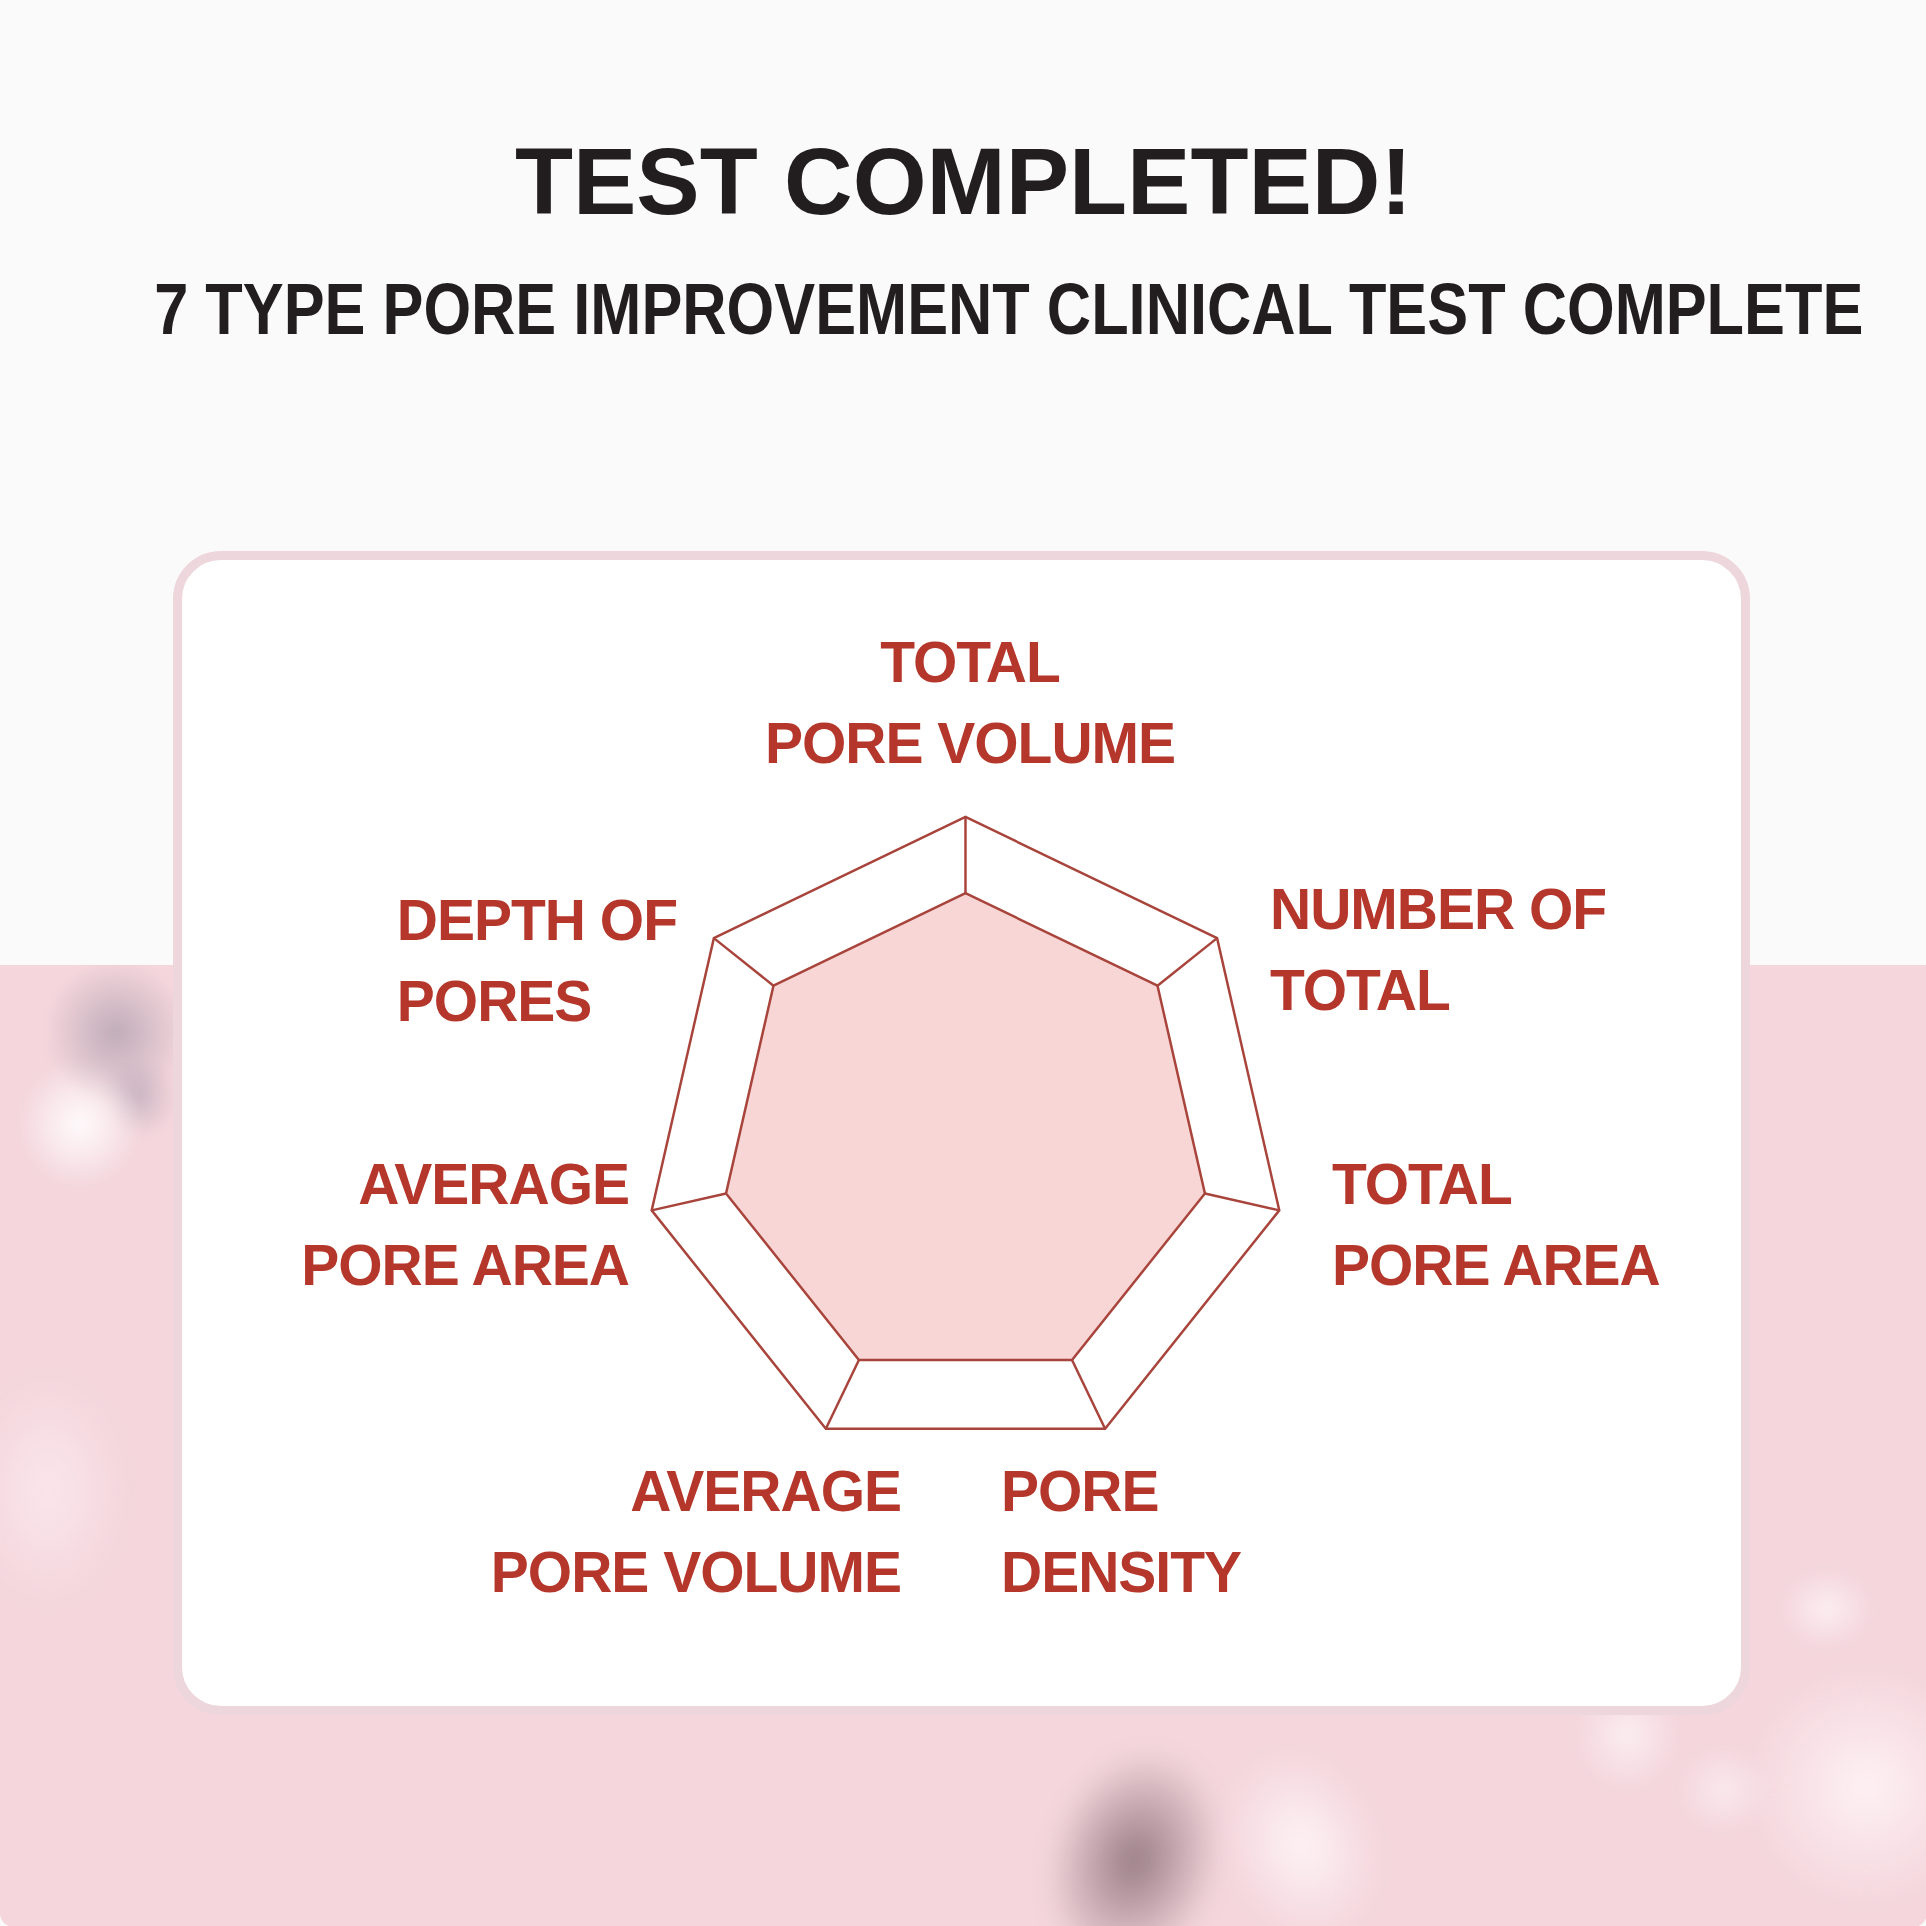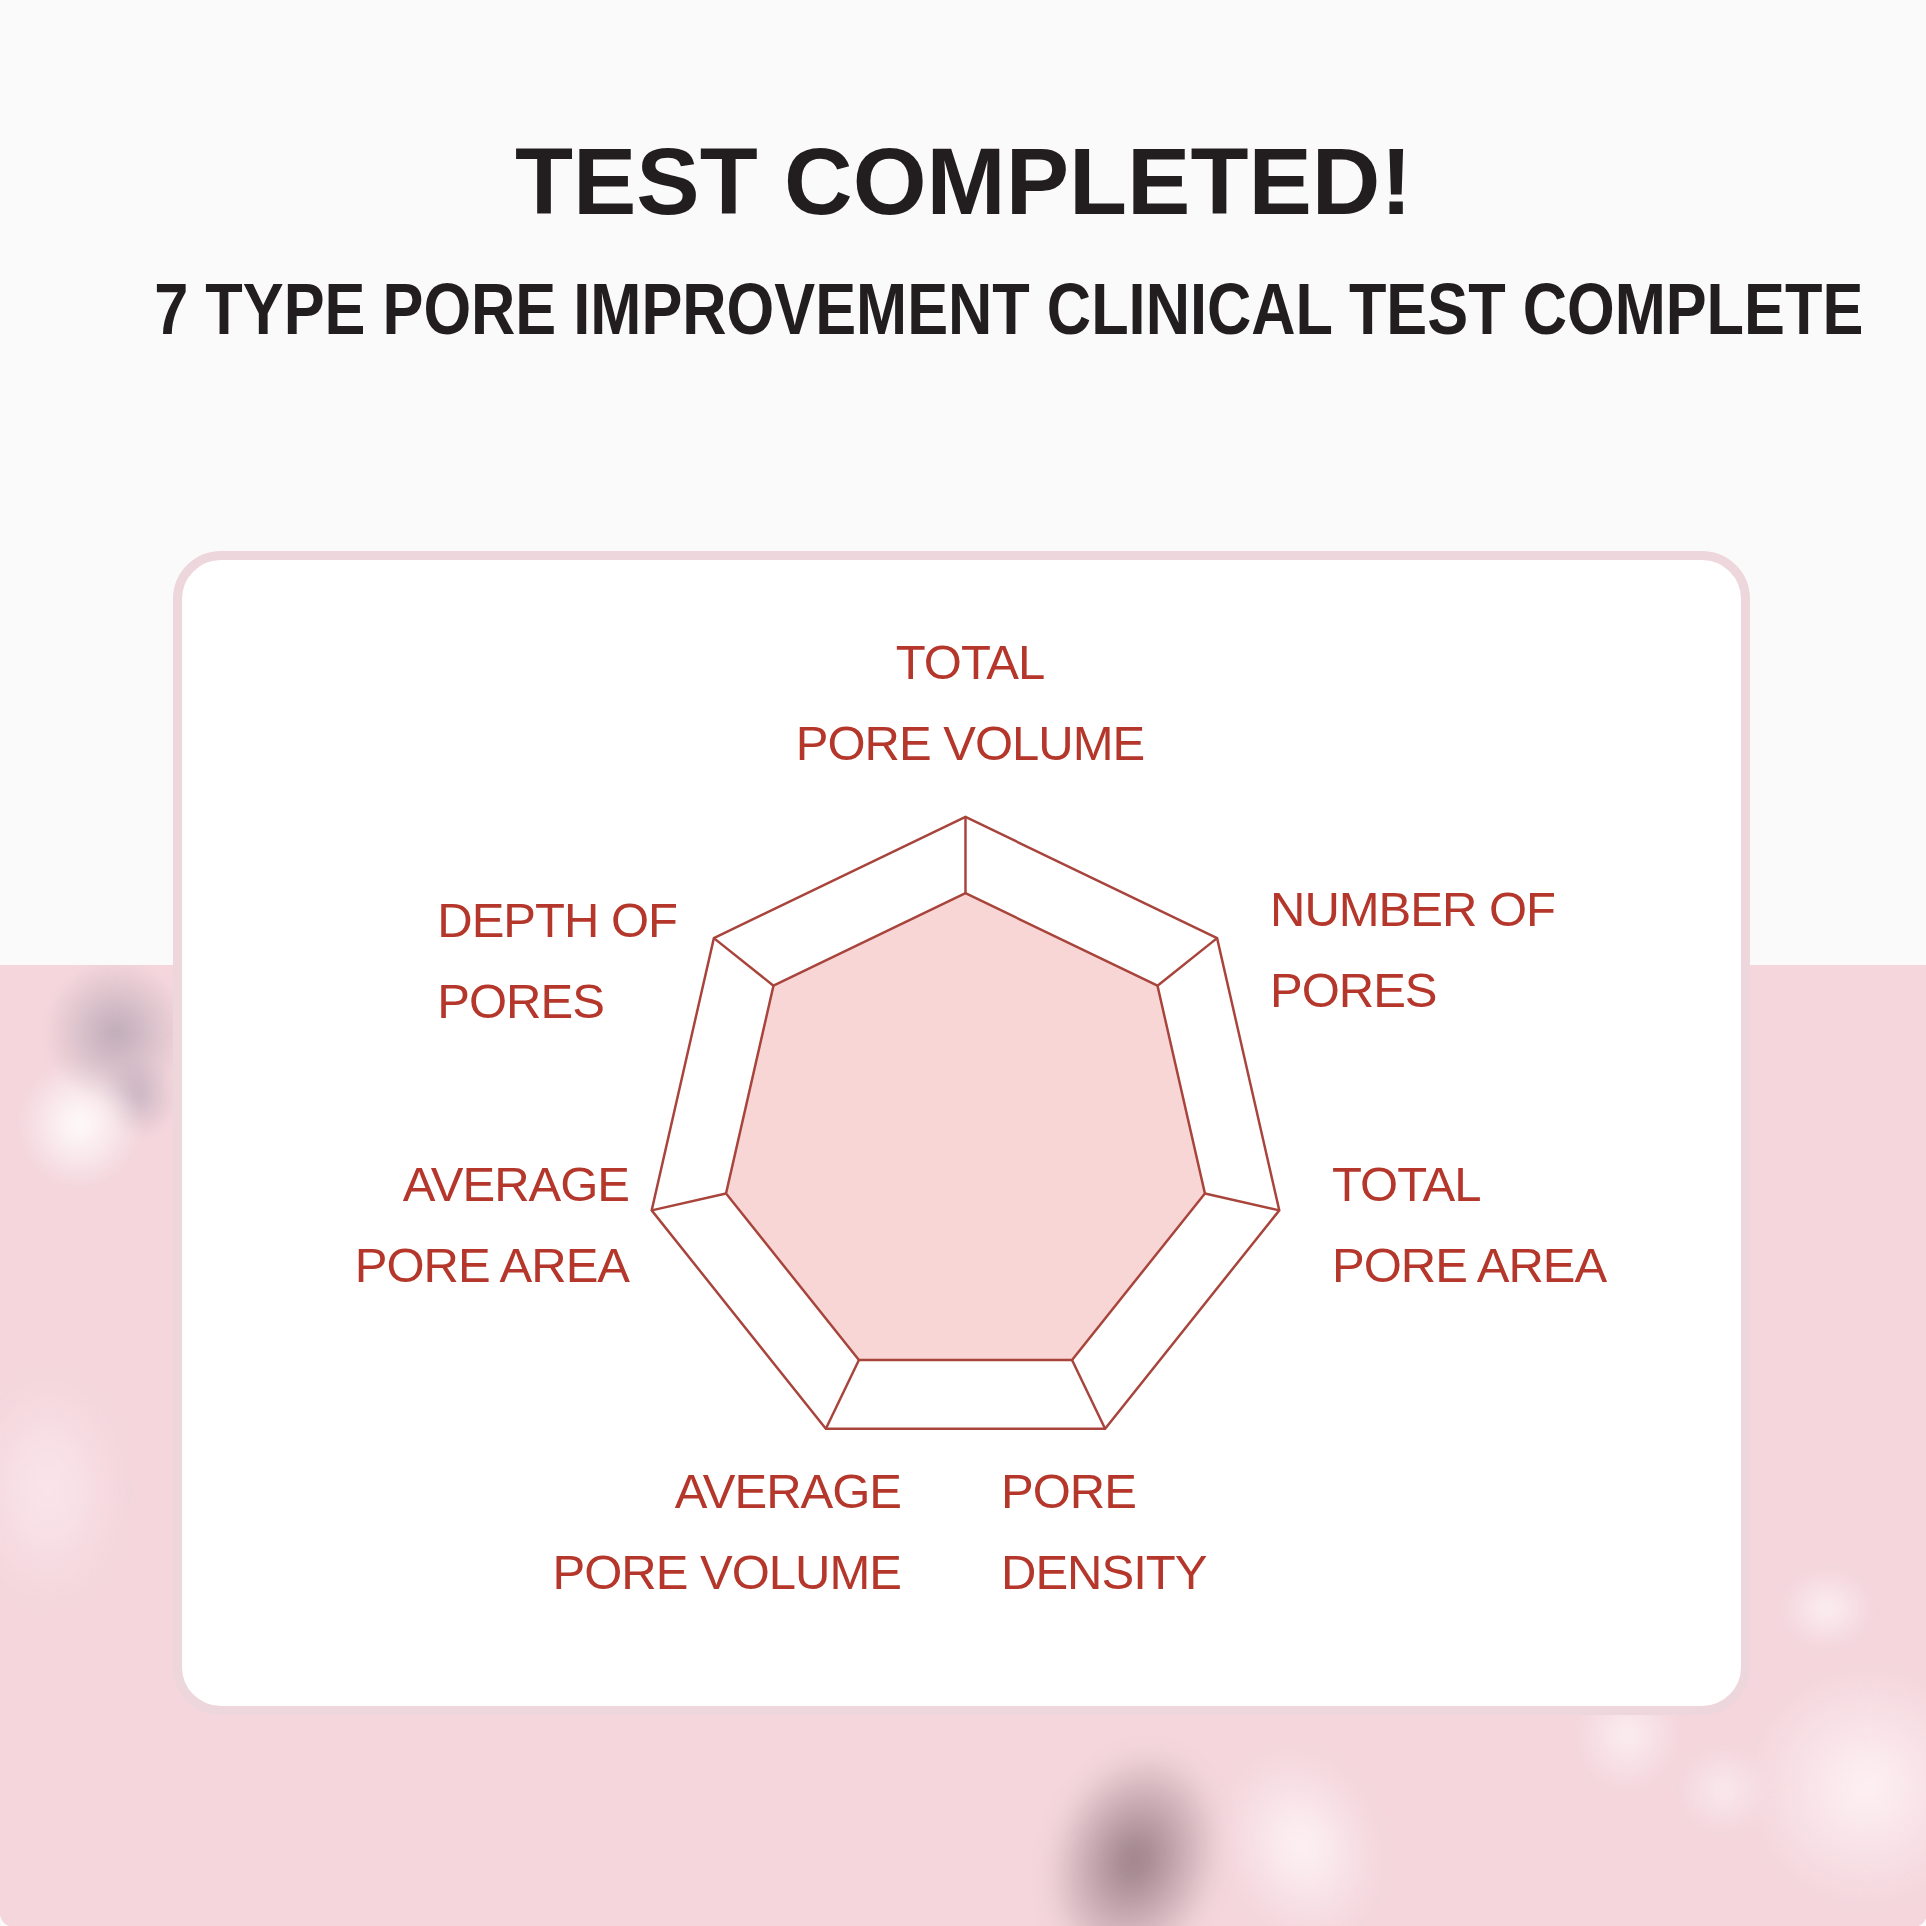--- a/index.html
+++ b/index.html
@@ -98,21 +98,21 @@
   #diagram-svg {
     position: absolute; left: 0; top: 0;
     width: 1927px; height: 1927px;
     pointer-events: none;
   }
 
   
   .radar-label {
     position: absolute;
     color: var(--label-red, #B5372B);
-    font-size: 49px; font-weight: normal;
+    font-size: 57px; font-weight: bold;
     line-height: 81px; letter-spacing: -1px;
     white-space: pre-line;
   }
   #label-total-pore-volume { left: 475px; width: 990px; top: 622px; text-align: center; }
   #label-number-of-pores   { left: 1270px; top: 869px; text-align: left; }
   #label-total-pore-area   { left: 1332px; top: 1144px; text-align: left; }
   #label-pore-density      { left: 1001px; top: 1451px; text-align: left; }
   #label-average-pore-volume { right: 1026px; top: 1451px; text-align: right; }
   #label-average-pore-area   { right: 1298px; top: 1144px; text-align: right; }
   #label-depth-of-pores      { right: 1250px; top: 880px; text-align: left; margin-left: 25px; }
@@ -147,21 +147,21 @@
         <line x1="1116.0" y1="1442.8" x2="1082.6" y2="1373.4" stroke="#A8443B" stroke-width="2.5"></line>
         <line x1="834.0" y1="1442.8" x2="867.4" y2="1373.4" stroke="#A8443B" stroke-width="2.5"></line>
         <line x1="658.1" y1="1222.3" x2="733.2" y2="1205.2" stroke="#A8443B" stroke-width="2.5"></line>
         <line x1="720.9" y1="947.4" x2="781.1" y2="995.4" stroke="#A8443B" stroke-width="2.5"></line>
       </g>
   </svg>
 
   <div class="radar-label" id="label-total-pore-volume">TOTAL
 PORE VOLUME</div>
   <div class="radar-label" id="label-number-of-pores">NUMBER OF
-PORES</div>
+TOTAL</div>
   <div class="radar-label" id="label-total-pore-area">TOTAL
 PORE AREA</div>
   <div class="radar-label" id="label-pore-density">PORE
 DENSITY</div>
   <div class="radar-label" id="label-average-pore-volume">AVERAGE
 PORE VOLUME</div>
   <div class="radar-label" id="label-average-pore-area">AVERAGE
 PORE AREA</div>
   <div class="radar-label" id="label-depth-of-pores">DEPTH OF
 PORES</div>

